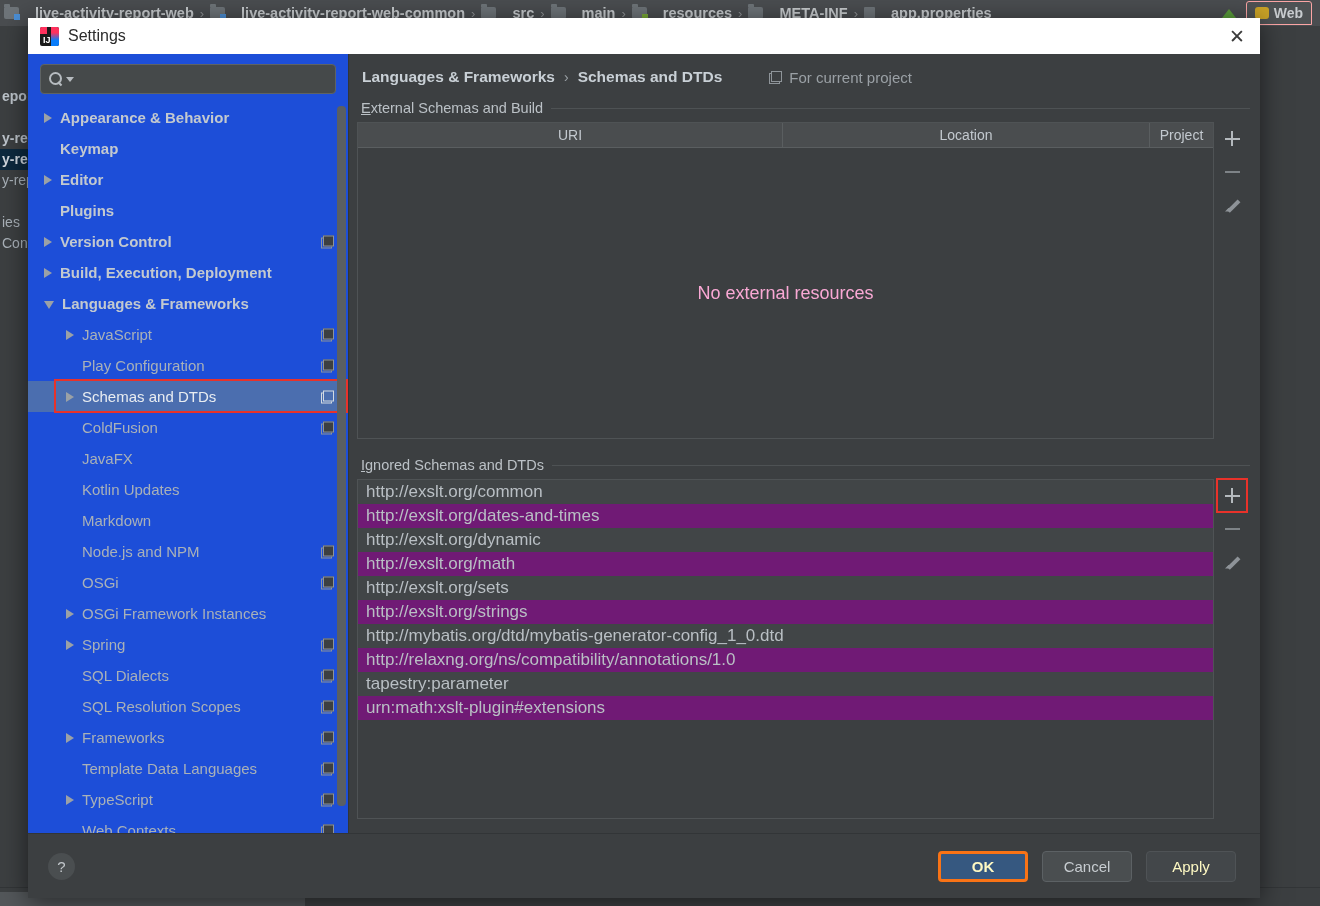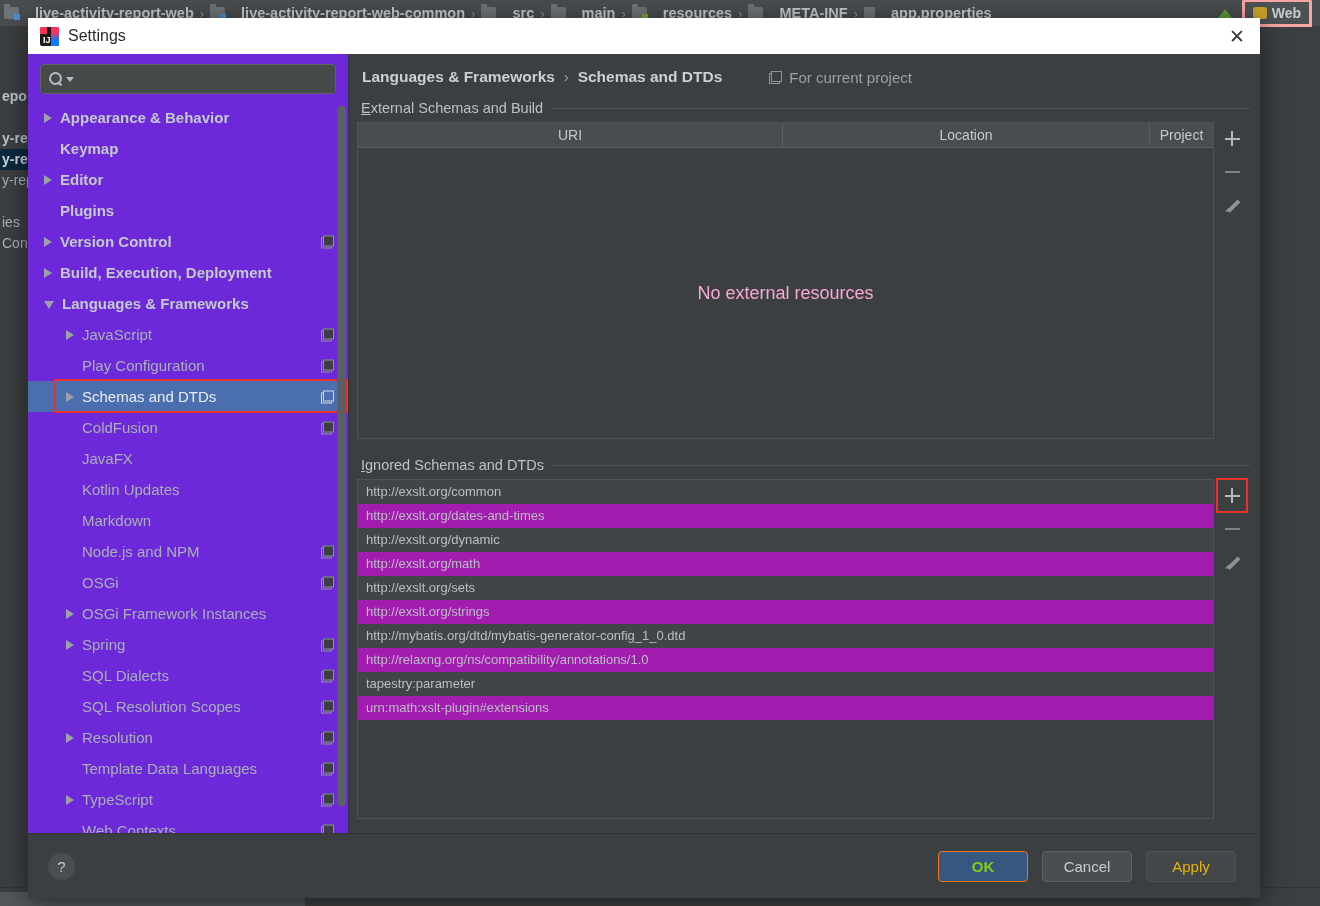--- a/index.html
+++ b/index.html
@@ -47,21 +47,21 @@
   }
   #ide-toolbar-right {
     position: absolute; right: 0; top: 0; height: 26px;
     display: flex; align-items: center; gap: 10px; padding-right: 8px;
   }
   .chev-up {
     width: 0; height: 0; border-left: 7px solid transparent;
     border-right: 7px solid transparent; border-bottom: 9px solid #5a9e3a;
   }
   #web-tab {
-    background: #4e5254; border: 3px solid #fca5a5; border-radius: 3px 3px 0 0;
+    background: #4e5254; border: 1px solid #fca5a5; border-radius: 3px 3px 0 0;
     height: 22px; padding: 0 8px; display: flex; align-items: center; gap: 5px;
     color: #c8cccf; font-size: 14px; font-weight: bold;
   }
   .bug-ic { width: 14px; height: 12px; background: #c9a227; border-radius: 3px; }
 
   #ide-left-tree {
     position: absolute; left: 0; top: 26px; width: 40px; bottom: 38px;
     background: #3c3f41; font-size: 14px; color: #a9b1b8;
     overflow: hidden;
   }
@@ -112,21 +112,21 @@
   }
   #dlg-close {
     width: 46px; height: 36px; display: flex; align-items: center;
     justify-content: center; color: #3b3b3b; font-size: 19px;
     font-family: "DejaVu Sans", sans-serif;
   }
   #dlg-body { flex: 1; display: flex; min-height: 0; }
 
   
   #dlg-sidebar {
-    width: 320px; flex: 0 0 320px; background: #6d28d9;
+    width: 320px; flex: 0 0 320px; background: #1d4ed8;
     display: flex; flex-direction: column;
     border-right: 1px solid #323537;
     position: relative;
   }
   #search-wrap { padding: 10px 12px 8px 12px; }
   #search-box {
     height: 28px; background: #45494a; border: 1px solid #5e6364;
     border-radius: 4px; display: flex; align-items: center; padding: 0 8px;
   }
   .mag-ic { position: relative; width: 14px; height: 14px; flex: 0 0 14px; }
@@ -286,49 +286,49 @@
   }
   .tb-btn.highlight { outline: 2px solid #e8322a; outline-offset: -1px; }
 
   #ignored-section { display: flex; flex: 1; min-height: 0; }
   #ignored-list-wrap {
     flex: 1; min-width: 0; border: 1px solid #4f5355;
     background: #3c3f41; margin-top: 6px; overflow: hidden;
   }
   .ig-row {
     height: 24px; line-height: 24px; padding-left: 8px;
-    font-size: 13px; color: #b9bfc4; white-space: nowrap;
+    font-size: 17px; color: #b9bfc4; white-space: nowrap;
   }
   .ig-row.odd { background: #414547; }
-  .ig-row.even { background: #a21caf; }
+  .ig-row.even { background: #701a75; }
 
   #dlg-footer {
     height: 64px; flex: 0 0 64px; display: flex; align-items: center;
     padding: 0 24px 0 20px; border-top: 1px solid #323537;
   }
   #help-btn {
     width: 27px; height: 27px; border-radius: 50%;
     background: #4a4e50; color: #c2c7cb; display: flex;
     align-items: center; justify-content: center; font-size: 15px;
   }
   #footer-spacer { flex: 1; }
   .dlg-btn {
     height: 31px; min-width: 90px; padding: 0 20px;
     border-radius: 4px; font-size: 15px;
     display: flex; align-items: center; justify-content: center;
     margin-left: 14px; box-sizing: border-box;
   }
   .dlg-btn.primary {
-    background: #365880; border: 1px solid #f97316; color: #84cc16; font-weight: bold;
+    background: #365880; border: 3px solid #f97316; color: #fef9c3; font-weight: bold;
   }
   .dlg-btn.normal {
     background: #4a4e50; border: 1px solid #5c6164; color: #c7ccd0;
   }
   .dlg-btn.disabled {
-    background: #43474a; border: 1px solid #4f5356; color: #eab308;
+    background: #43474a; border: 1px solid #4f5356; color: #fef9c3;
   }
 </style>
 </head>
 <body>
 
 <div id="ide-bg">
 
   <div id="ide-breadcrumb">
       <span class="crumb">
         <span class="folder-ic blue"></span>
@@ -527,21 +527,21 @@
             <div class="tree-row lvl1">
               <span class="tri empty"></span>
               <span class="tree-label">SQL Resolution Scopes</span>
               <span class="copy-ic">
                 <span class="b"></span>
                 <span class="f"></span>
               </span>
             </div>
             <div class="tree-row lvl1">
               <span class="tri"></span>
-              <span class="tree-label">Resolution</span>
+              <span class="tree-label">Frameworks</span>
               <span class="copy-ic">
                 <span class="b"></span>
                 <span class="f"></span>
               </span>
             </div>
             <div class="tree-row lvl1">
               <span class="tri empty"></span>
               <span class="tree-label">Template Data Languages</span>
               <span class="copy-ic">
                 <span class="b"></span>

